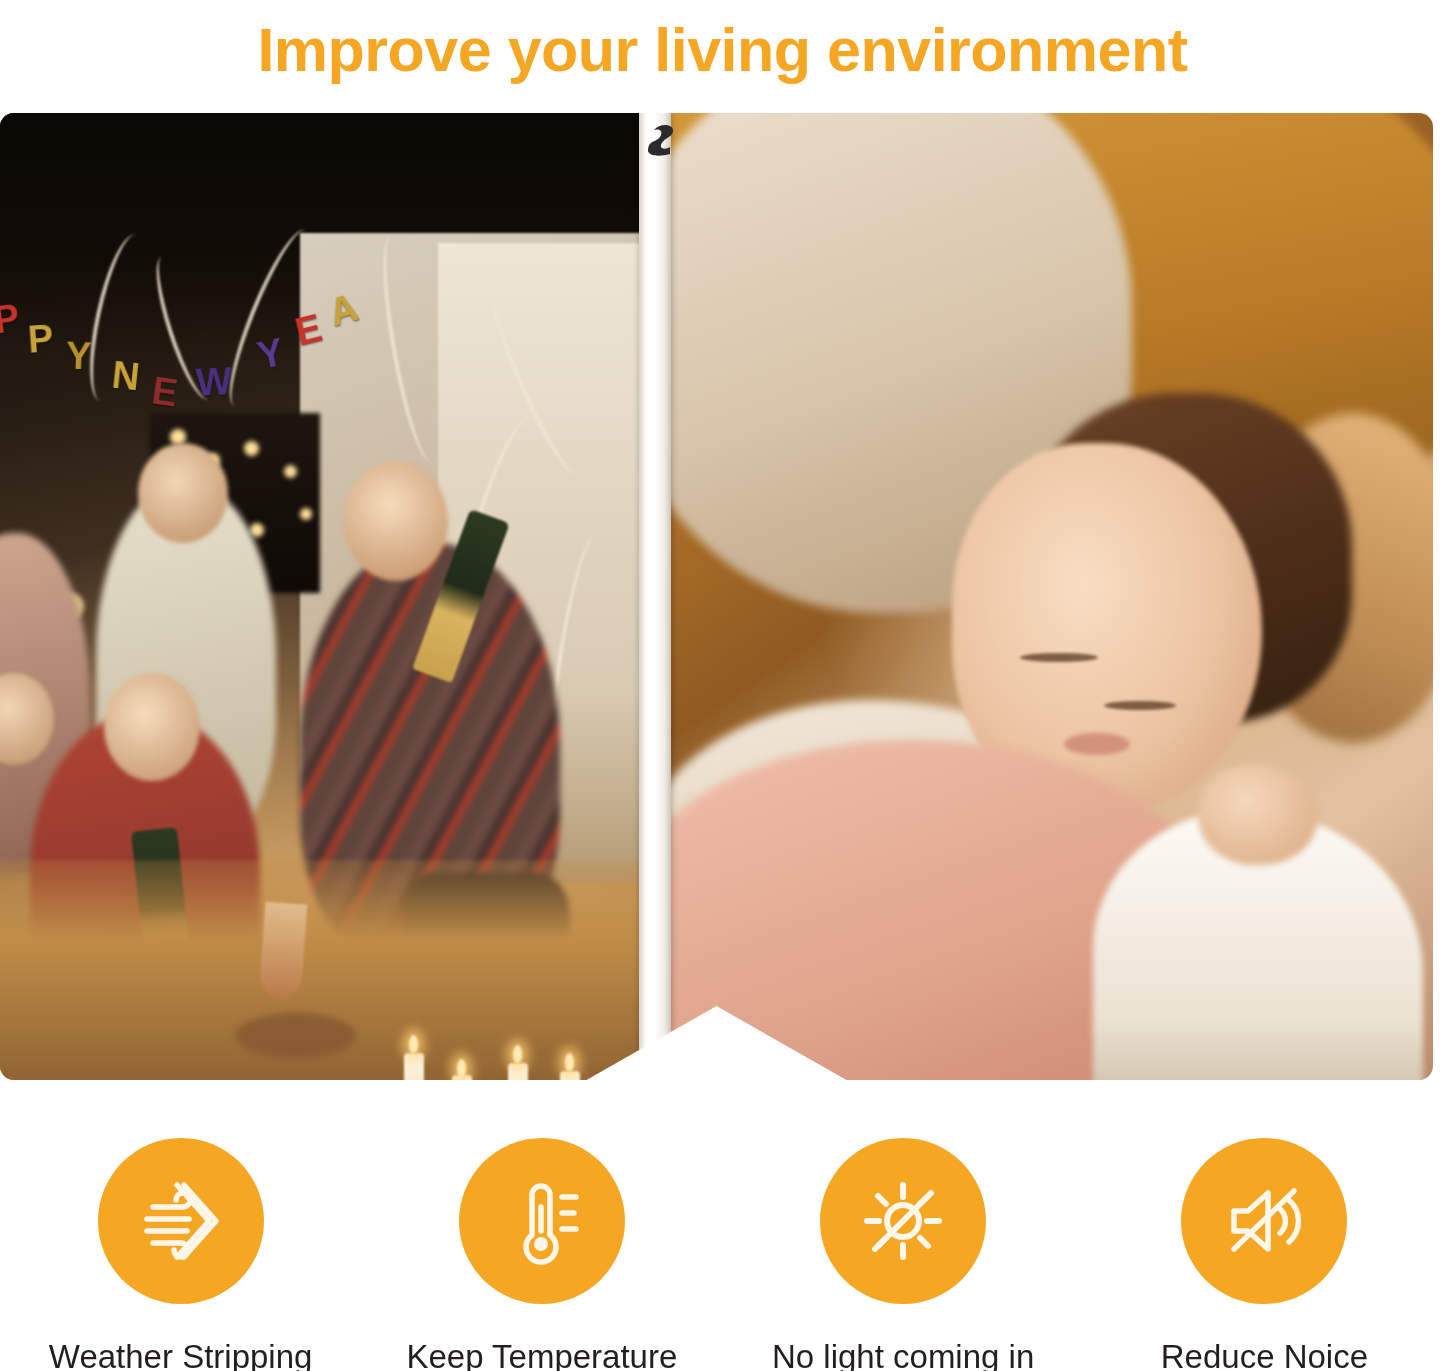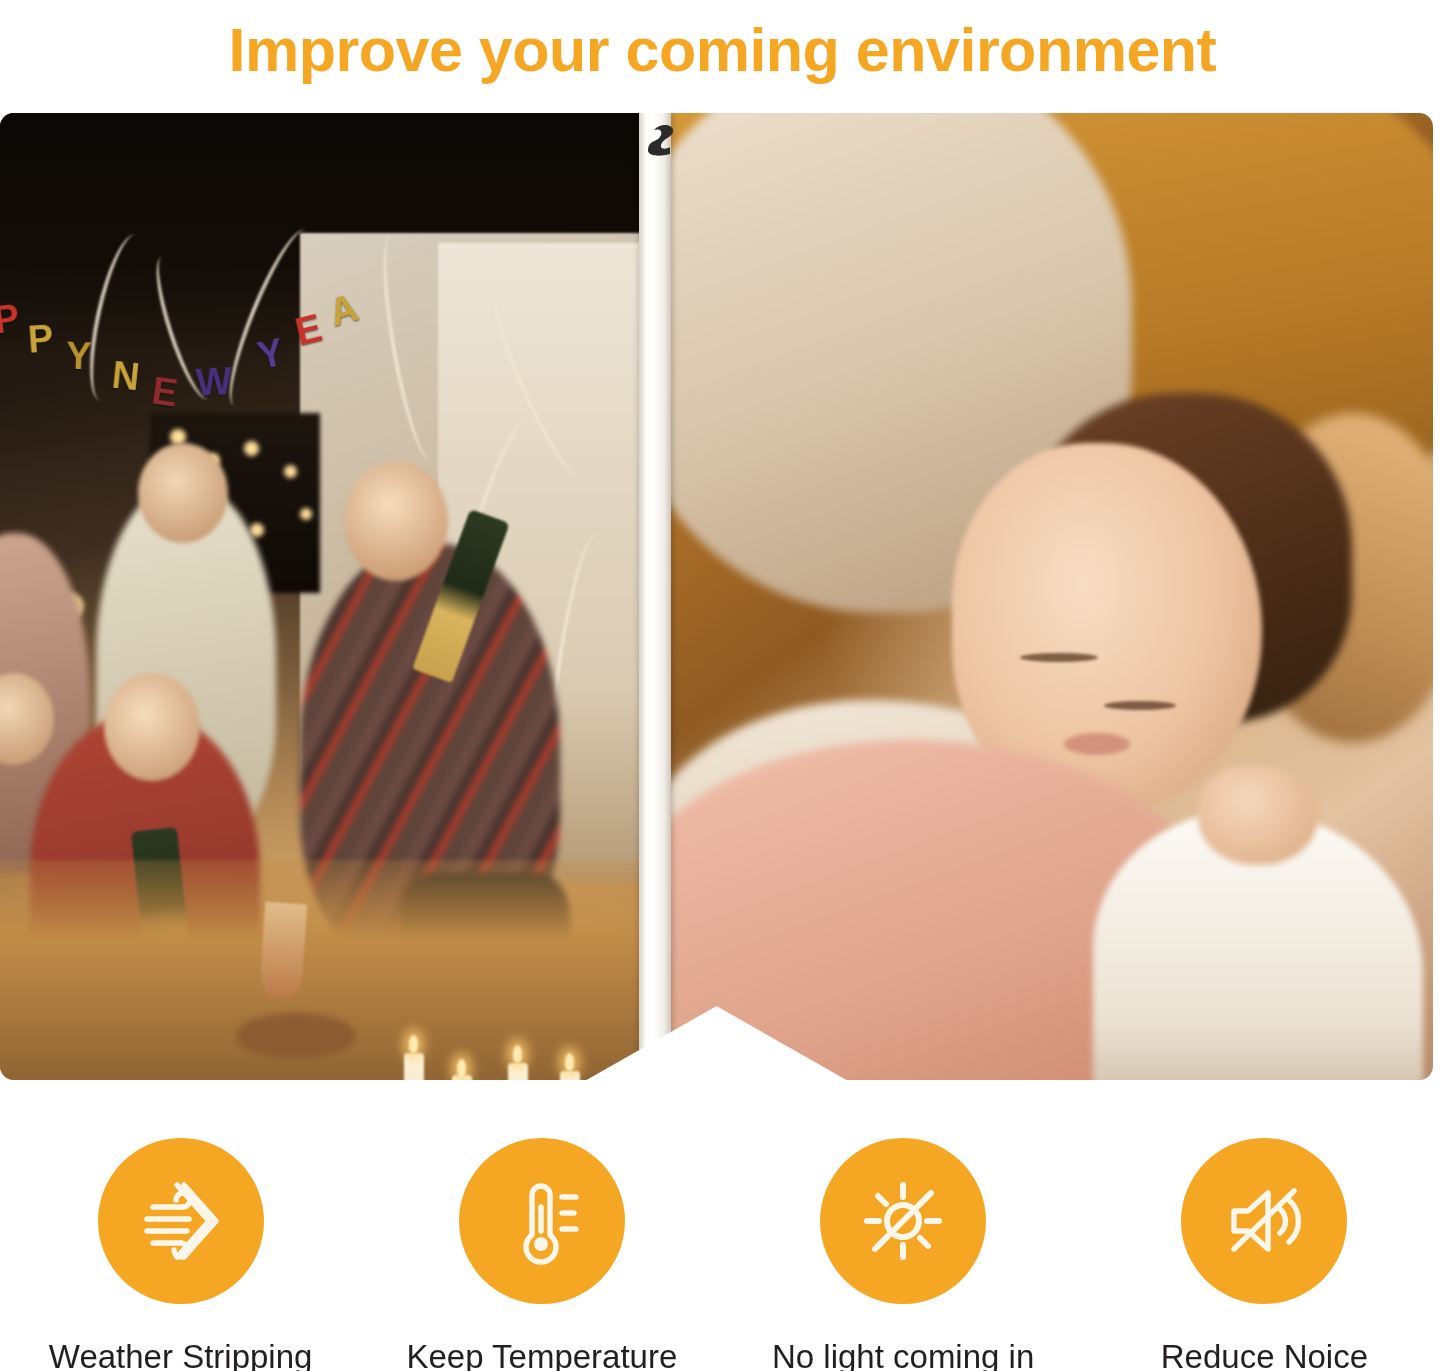--- a/index.html
+++ b/index.html
@@ -259,21 +259,21 @@
     font-size: 33px;
     color: #231f20;
     font-weight: 400;
     white-space: nowrap;
     line-height: 1;
   }
 </style>
 </head>
 <body>
 
-<div class="headline">Improve your coming environment</div>
+<div class="headline">Improve your living environment</div>
 
 <div class="hero">
   <div class="hero-inner">
 
     <div class="photo-left">
       <div class="pl-ceiling"></div>
       <div class="pl-wall"></div>
       <div class="pl-wall2"></div>
       <div class="pl-window"></div>
 

